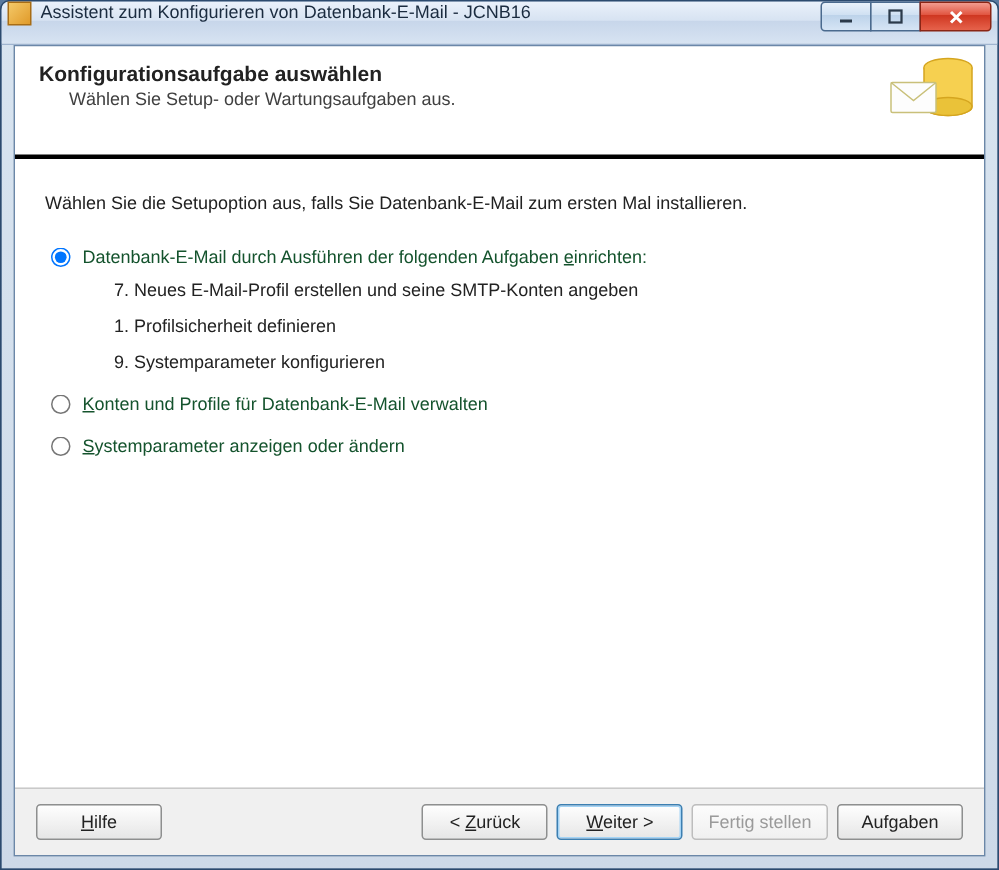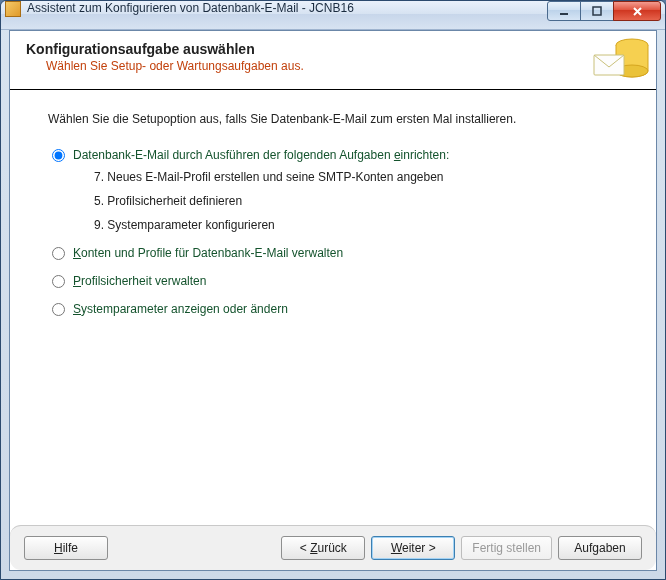--- a/index.html
+++ b/index.html
@@ -88,47 +88,47 @@
     bottom: 8px;
     background: #fff;
     border: 1px solid #6b87a8;
     box-sizing: border-box;
     display: flex;
     flex-direction: column;
   }
 
   
   .wiz-header {
-    padding: 10px 16px 16px 16px;
-    border-bottom: 1px solid #000000;
+    padding: 10px 16px 30px 16px;
+    border-bottom: 3px solid #000000;
     position: relative;
     background: #fff;
   }
   .wiz-header h1 {
     margin: 0 0 2px 0;
     font-size: 14px;
     font-weight: bold;
     color: #222;
   }
   .wiz-header .subtitle {
     margin: 0 0 0 20px;
-    color: #c2410c;
+    color: #404040;
   }
   .header-graphic {
     position: absolute;
     right: 4px;
     top: 2px;
     width: 60px;
     height: 54px;
   }
 
   
   .wiz-content {
     flex: 1;
-    padding: 22px 24px 8px 38px;
+    padding: 22px 24px 8px 20px;
     overflow: auto;
   }
   .intro {
     margin: 0 0 22px 0;
     color: #222;
   }
   .opt-row {
     display: flex;
     align-items: center;
     margin-bottom: 14px;
@@ -153,21 +153,20 @@
     color: #222;
   }
 
   
   .wiz-footer {
     border-top: 1px solid #c9c9c9;
     padding: 10px 14px;
     display: flex;
     align-items: center;
     background: #f0f0f0;
-    border-radius: 11px;
   }
   .wiz-footer .spacer { flex: 1; }
   .btn {
     height: 24px;
     min-width: 84px;
     padding: 0 10px;
     font-family: inherit;
     font-size: 12px;
     background: linear-gradient(to bottom,#fefefe,#e6e6e6);
     border: 1px solid #8e8f8f;
@@ -234,33 +233,29 @@
 
     <div class="wiz-content">
       <p class="intro">Wählen Sie die Setupoption aus, falls Sie Datenbank-E-Mail zum ersten Mal installieren.</p>
 
       <div class="opt-row">
         <input type="radio" name="task" id="opt-setup" checked="" style="">
         <label for="opt-setup"><span>Datenbank-E-Mail durch Ausführen der folgenden Aufgaben </span><span class="acc">e</span><span>inrichten:</span></label>
       </div>
       <ul class="sub-list">
         <li>7. Neues E-Mail-Profil erstellen und seine SMTP-Konten angeben</li>
-        <li>5. Profilsicherheit definieren</li>
+        <li>1. Profilsicherheit definieren</li>
         <li>9. Systemparameter konfigurieren</li>
       </ul>
 
       <div class="opt-row">
         <input type="radio" name="task" id="opt-manage" style="">
         <label for="opt-manage"><span class="acc">K</span><span>onten und Profile für Datenbank-E-Mail verwalten</span></label>
       </div>
 
-      <div class="opt-row">
-        <input type="radio" name="task" id="opt-prof" style="">
-        <label for="opt-prof"><span class="acc">P</span><span>rofilsicherheit verwalten</span></label>
-      </div>
 
       <div class="opt-row">
         <input type="radio" name="task" id="opt-sys" style="">
         <label for="opt-sys"><span class="acc">S</span><span>ystemparameter anzeigen oder ändern</span></label>
       </div>
     </div>
 
     <div class="wiz-footer">
       <button class="btn help"><span class="acc">H</span><span>ilfe</span></button>
       <div class="spacer"></div>

